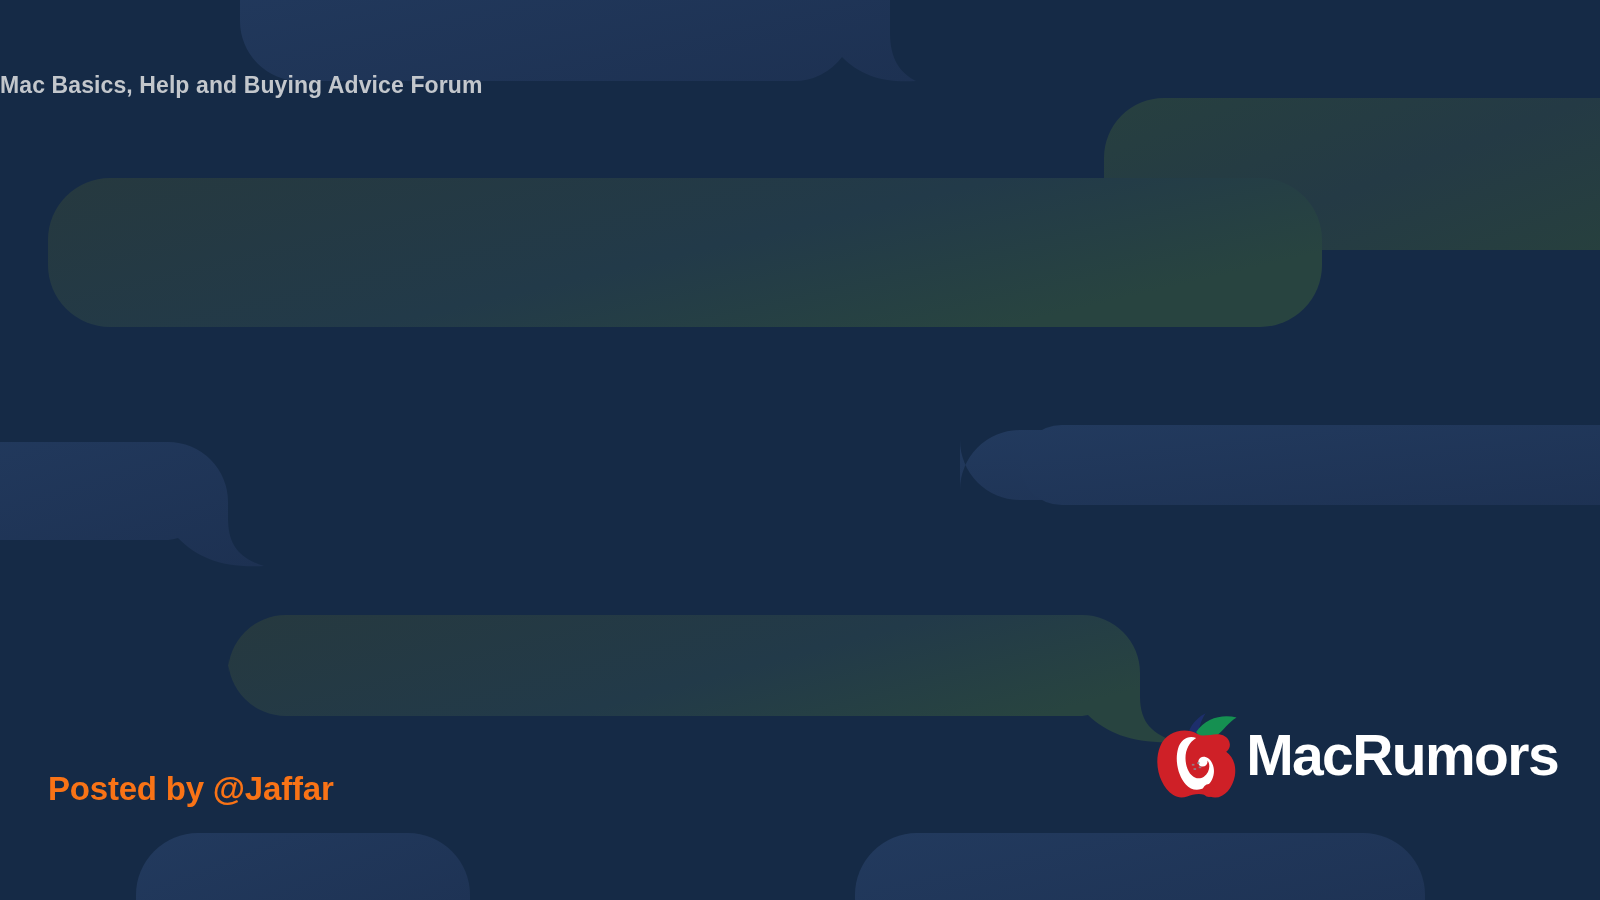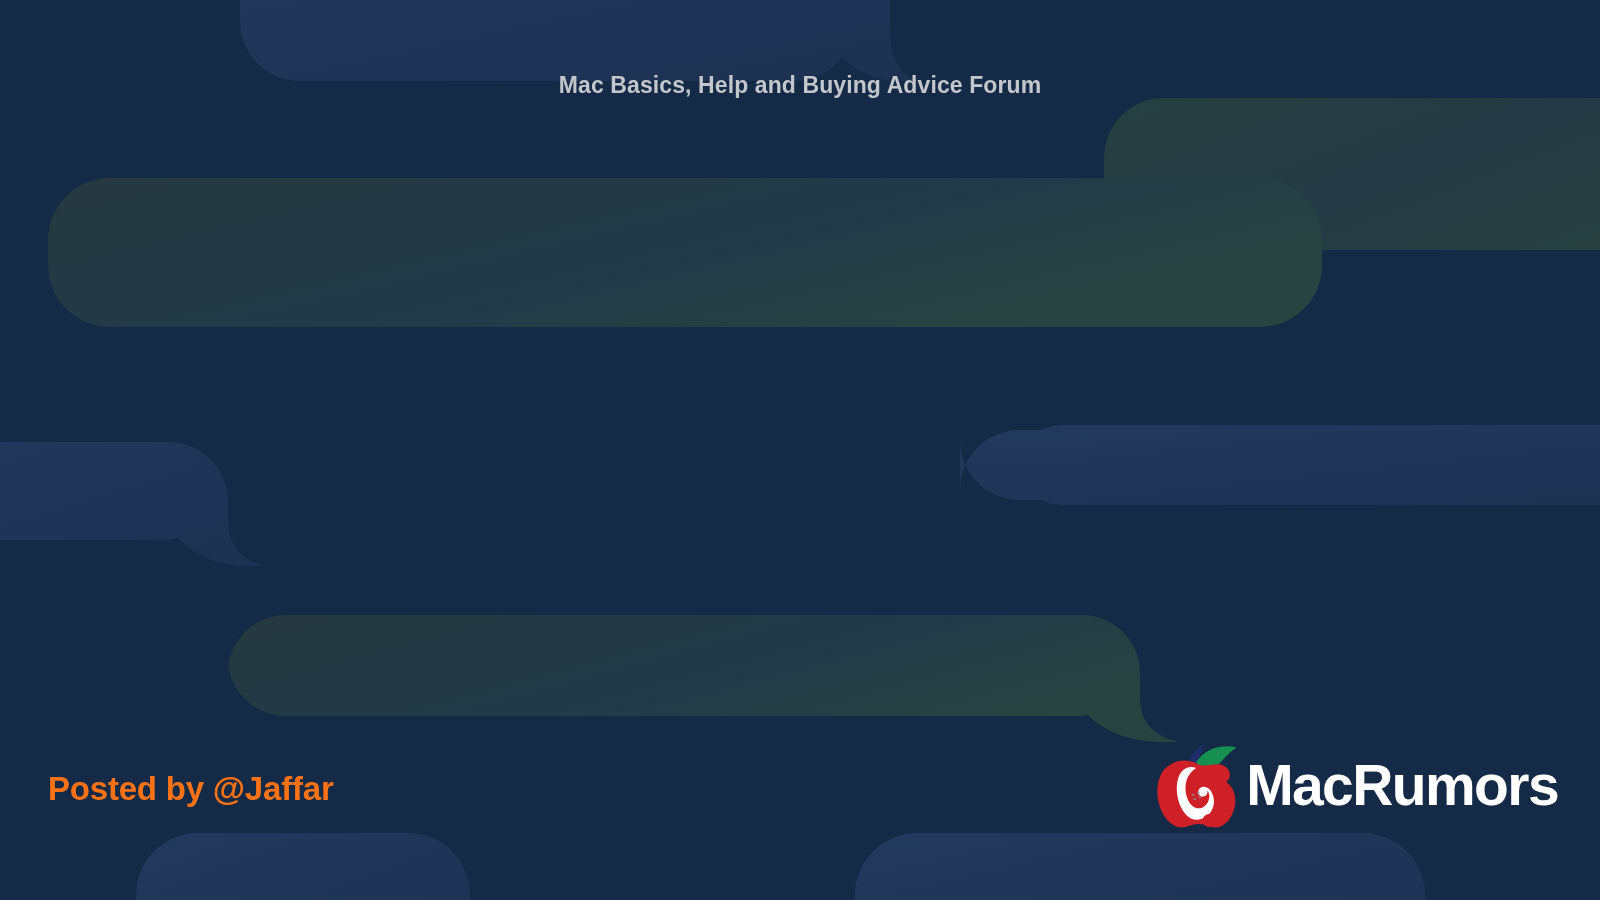--- a/index.html
+++ b/index.html
@@ -31,21 +31,20 @@
     z-index: 2;
     width: 1600px;
     height: 900px;
   }
 
   .forum-name {
     position: absolute;
     top: 72px;
     left: 0;
     width: 1600px;
-    text-align: center;
     font-size: 23px;
     font-weight: bold;
     letter-spacing: 0.1px;
     color: #c3c7cc;
     font-family: "Liberation Sans", sans-serif;
   }
 
   .title-wrap {
     position: absolute;
     top: 225px;
@@ -71,21 +70,21 @@
     top: 770px;
     font-size: 33px;
     font-weight: bold;
     color: #f97316;
     letter-spacing: -0.2px;
   }
 
   .brand {
     position: absolute;
     right: 42px;
-    top: 739px;
+    top: 709px;
     height: 96px;
     display: flex;
     align-items: center;
     gap: 6px;
   }
   .brand-logo {
     width: 86px;
     height: 92px;
     display: block;
   }

